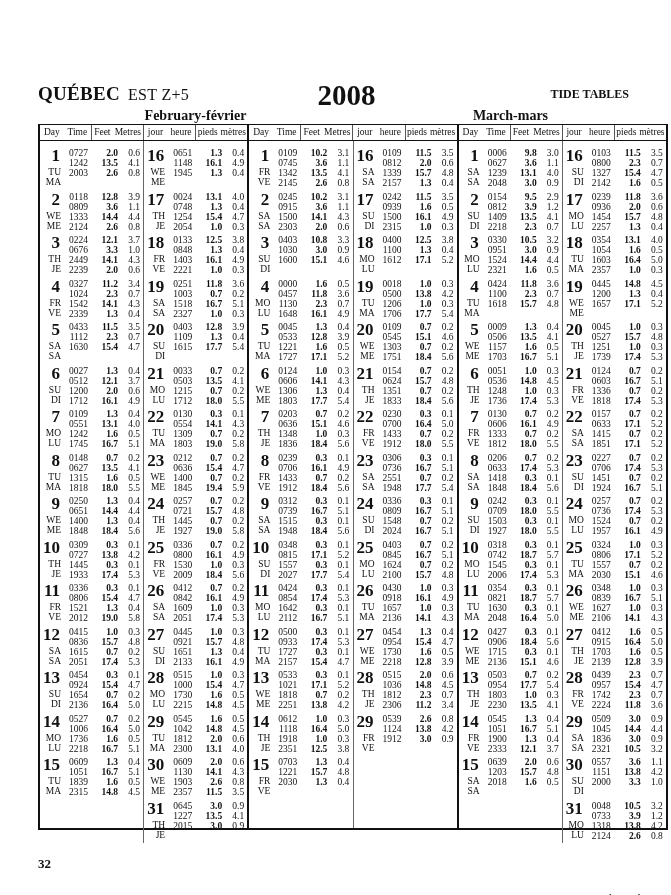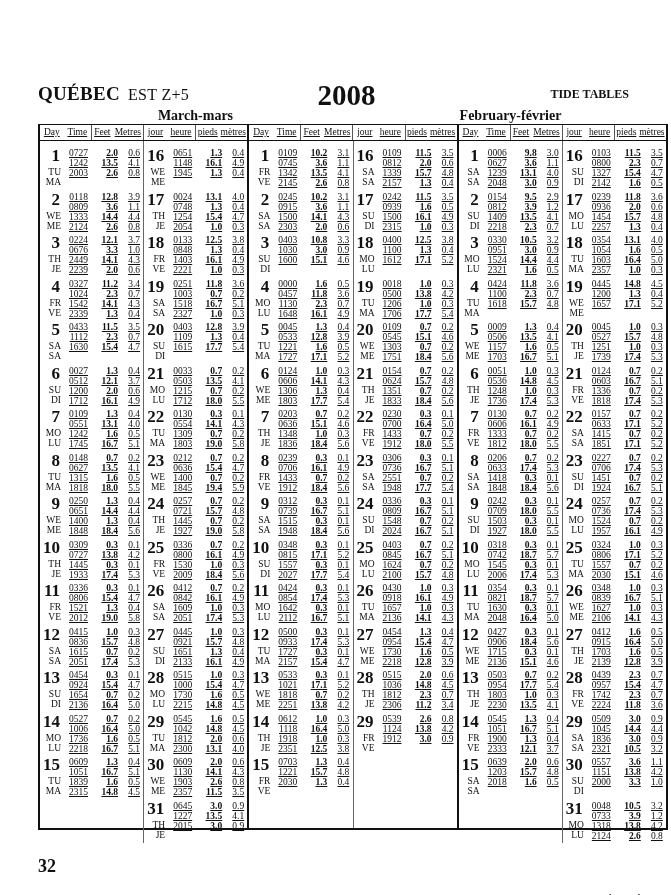--- a/index.html
+++ b/index.html
@@ -4,53 +4,53 @@
 <style>
   html,body{margin:0;padding:0;background:#fff;}
   body{width:671px;height:895px;position:relative;font-family:"Liberation Serif","DejaVu Serif",serif;color:#111;overflow:hidden;}
   .hdr{position:absolute;top:83px;left:38px;right:20px;height:22px;}
   .station{position:absolute;left:0;top:0;font-weight:bold;font-size:19px;letter-spacing:0.3px;}
   .zone{font-weight:normal;font-size:16px;margin-left:8px;}
   .year{position:absolute;left:4px;right:0;top:-4px;text-align:center;font-weight:bold;font-size:29px;}
   .tt{position:absolute;right:22px;top:4px;font-weight:bold;font-size:12px;}
   .months{position:absolute;top:108px;left:38px;width:630px;height:16px;display:flex;}
   .mt{flex:1;text-align:center;font-weight:bold;font-size:14px;}
-  .grid{position:absolute;top:124px;left:38px;width:630px;height:706px;border:2px solid #111;border-top:1.5px solid #111;display:flex;box-sizing:border-box;text-decoration:underline;}
+  .grid{position:absolute;top:124px;left:38px;width:630px;height:706px;border:2px solid #111;border-top:1.5px solid #111;display:flex;box-sizing:border-box;}
   .month{flex:1;display:flex;flex-direction:column;border-right:2px solid #111;}
   .month:last-child{border-right:none;}
   .colhead{display:flex;height:15px;border-bottom:1.5px solid #111;font-size:9.5px;line-height:15px;}
   .colhead .ch{flex:1;display:flex;justify-content:space-around;border-right:1px solid #555;}
   .colhead .ch:last-child{border-right:none;}
   .body{flex:1;display:flex;}
   .half{flex:1;border-right:1px solid #666;padding-top:6px;position:relative;}
   .half:last-child{border-right:none;}
   .entry{height:43.5px;display:flex;position:relative;}
   .dcol{width:22px;position:relative;}
   .dnum{position:absolute;right:2px;top:0;font-weight:bold;font-size:17px;line-height:18px;}
   .dwe{position:absolute;right:1px;top:20px;font-size:9.5px;line-height:10px;text-align:right;}
   .rows{flex:1;font-size:9.5px;line-height:10px;padding-top:1px;}
   .r{display:flex;}
   .t{width:26px;text-align:right;}
   .f{width:30px;text-align:right;font-weight:bold;}
   .m{width:22px;text-align:right;}
-  .foot-l{position:absolute;left:38px;top:856px;font-weight:bold;font-size:18px;}
+  .foot-l{position:absolute;left:38px;top:856px;font-weight:bold;font-size:13px;}
   .foot-r{position:absolute;right:22px;top:895px;font-family:"Liberation Mono","DejaVu Sans Mono",monospace;font-size:12px;}
 </style>
 </head>
 <body>
 
 <div class="hdr">
   <div class="station"><span>QUÉBEC</span><span class="zone">EST Z+5</span></div>
   <div class="year">2008</div>
   <div class="tt">TIDE TABLES</div>
 </div>
 
 <div class="months">
+  <div class="mt">February-février</div>
   <div class="mt">March-mars</div>
-  <div class="mt">February-février</div>
 </div>
 
 <div class="grid" id="grid">
     <div class="month">
       <div class="colhead">
         <div class="ch">
           <span>Day</span>
           <span>Time</span>
         </div>
         <div class="ch">

